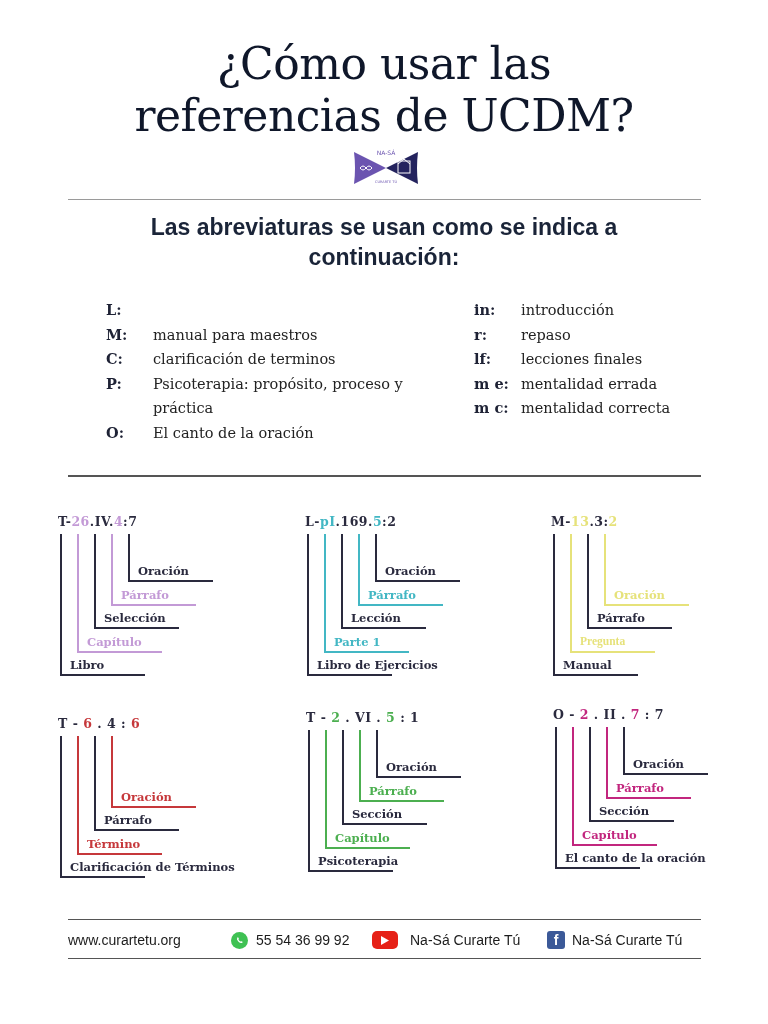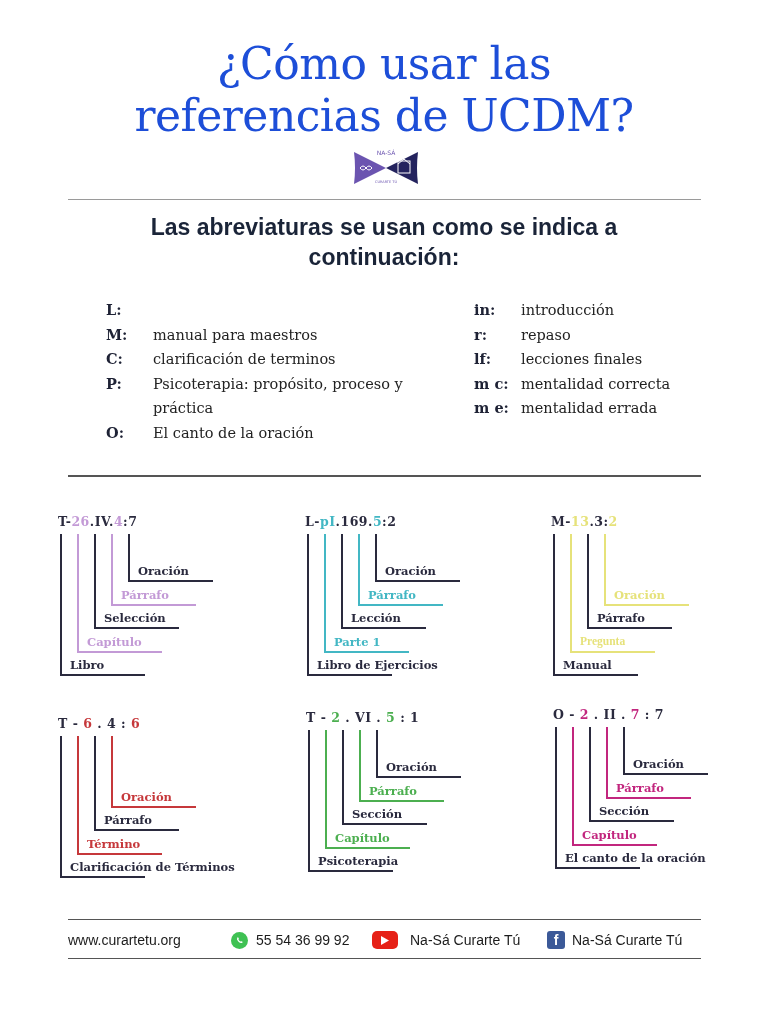--- a/index.html
+++ b/index.html
@@ -2,21 +2,21 @@
 <html><head>
 <meta charset="utf-8">
 <style>
   * { box-sizing: border-box; margin: 0; padding: 0; }
   html, body { width: 768px; height: 1024px; background: #ffffff; overflow: hidden; }
   body { position: relative; font-family: "DejaVu Serif", serif; color: #1e2340; }
 
   .title {
     position: absolute; left: 0; top: 38px; width: 768px; text-align: center;
     font-family: "DejaVu Serif", serif; font-size: 44px; line-height: 52px;
-    color: #1d4ed8; font-weight: normal; letter-spacing: -0.5px;
+    color: #0f172a; font-weight: normal; letter-spacing: -0.5px;
   }
   .logo { position: absolute; left: 352px; top: 148px; width: 68px; height: 40px; }
 
   .hr { position: absolute; left: 68px; width: 633px; height: 1px; background: #9a9a9a; }
   .hr.dark { background: #555; height: 2px; }
 
   .subtitle {
     position: absolute; left: 120px; top: 212px; width: 528px; text-align: center;
     font-family: "Liberation Sans", sans-serif; font-weight: bold; font-size: 23px;
     line-height: 30px; color: #1a2438;
@@ -95,26 +95,26 @@
     </div>
   <div class="abbr-row">
       <span class="abbr-key">r:</span>
       <span>repaso</span>
     </div>
   <div class="abbr-row">
       <span class="abbr-key">lf:</span>
       <span>lecciones finales</span>
     </div>
   <div class="abbr-row">
+      <span class="abbr-key">m e:</span>
+      <span>mentalidad errada</span>
+    </div>
+  <div class="abbr-row">
       <span class="abbr-key">m c:</span>
       <span>mentalidad correcta</span>
-    </div>
-  <div class="abbr-row">
-      <span class="abbr-key">m e:</span>
-      <span>mentalidad errada</span>
     </div>
 </div>
 
 <div class="hr dark" style="top:475px;"></div>
 
 <div class="diagram" style="left:58px; top:514px;">
     <div class="ref-code"><span style="color: rgb(42, 42, 62);">T-</span><span style="color: rgb(195, 154, 214);">26</span><span style="color: rgb(42, 42, 62);">.IV.</span><span style="color: rgb(195, 154, 214);">4</span><span style="color: rgb(42, 42, 62);">:7</span></div>
     <div class="vline" style="left: 2px; top: 20px; height: 140px; background: rgb(42, 42, 62);"></div>
     <div class="hline" style="left: 2px; top: 160px; width: 85px; background: rgb(42, 42, 62);"></div>
     <div class="dlabel" style="left: 12px; top: 144px; color: rgb(42, 42, 62);">Libro</div>

